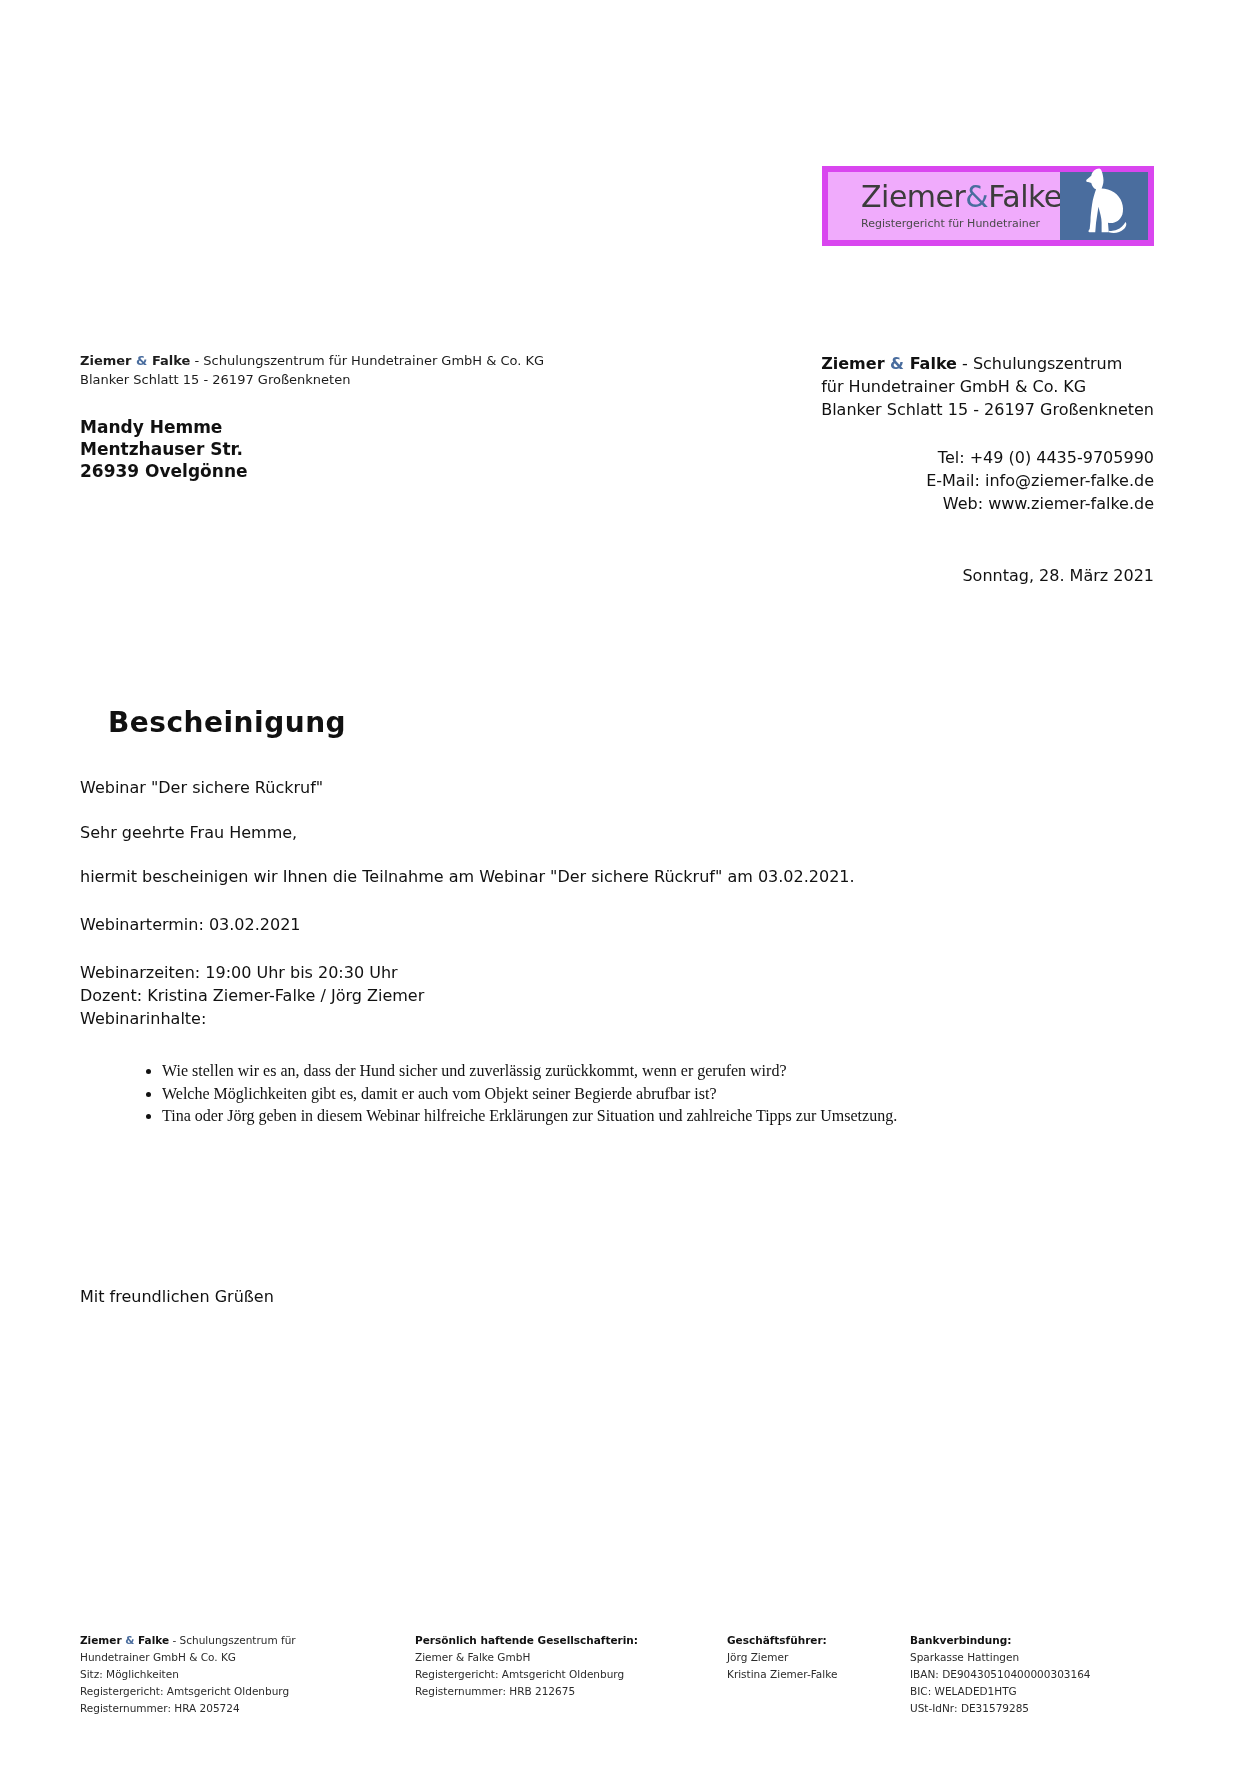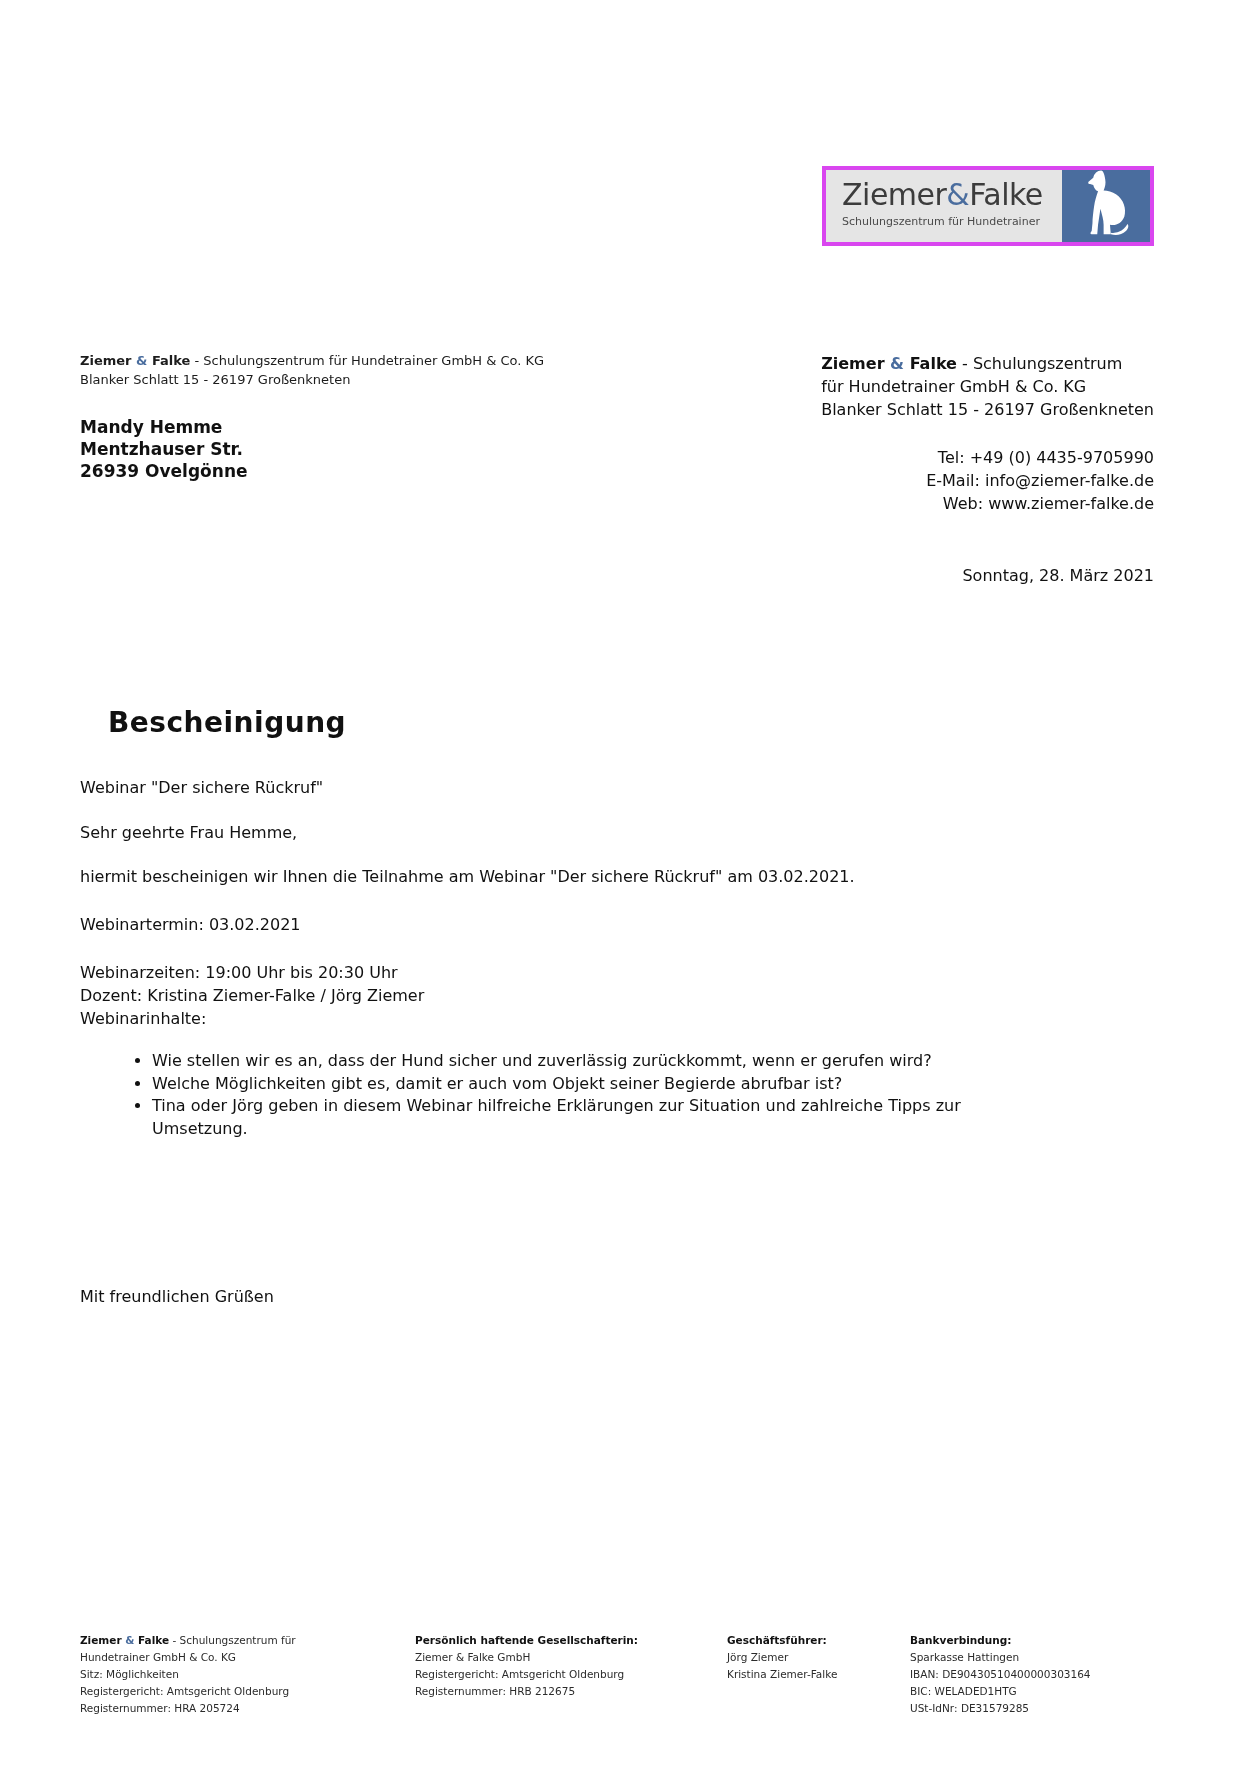--- a/index.html
+++ b/index.html
@@ -7,22 +7,22 @@
     position:relative;
     width:1257px;height:1778px;
     background:#ffffff;
     font-family:"DejaVu Sans","Liberation Sans",sans-serif;
     color:#111111;
     overflow:hidden;
   }
   
   .logo{
     position:absolute;left:822px;top:166px;width:332px;height:80px;
-    border:4px solid #d946ef;background:#e5e5e5;
-    display:flex;box-sizing:border-box;
+    border:6px solid #d946ef;background:#f0abfc;
+    display:flex;box-sizing:border-box;padding-left:17px;
   }
   .logo-text{flex:1;padding:8px 4px 0 16px;overflow:hidden;white-space:nowrap;}
   .logo-brand{font-size:30px;font-weight:400;color:#3c3c3c;letter-spacing:-0.5px;line-height:34px;}
   .logo-brand .amp{color:#4a6d9e;}
   .logo-sub{font-size:11px;color:#4a4a4a;margin-top:3px;}
   .logo-dogbox{width:88px;background:#4a6d9e;display:flex;align-items:flex-end;justify-content:center;}
   .logo-dogbox svg{display:block;margin-bottom:3px;}
   
   .sender{position:absolute;left:80px;top:352px;font-size:13px;line-height:18.5px;color:#1c1c1c;}
   .sender .b{font-weight:bold;}
@@ -37,40 +37,40 @@
   .para{position:absolute;left:80px;width:1060px;font-size:16px;line-height:23px;}
   .p-webinar{top:776px;}
   .p-salutation{top:821px;}
   .p-confirm{top:865px;}
   .p-termin{top:913px;}
   .p-group{top:961px;}
   .p-anerkannt{top:1195px;}
   .p-closing{top:1285px;}
   .p-signature{top:1333px;}
   .bullets{position:absolute;left:80px;top:1050px;width:920px;font-size:16px;line-height:22.5px;}
-  .bullets ul{margin:0;padding:0 0 0 72px;list-style:disc;}
+  .bullets ul{margin:10px;padding:0 0 0 72px;list-style:disc;font-family:Liberation Serif, serif;}
   .bullets li{margin:0;padding:0;}
   
   .footer-col{position:absolute;top:1632px;font-size:10.5px;line-height:17px;color:#2b2b2b;}
   .footer-col .hd{font-weight:bold;color:#111;}
   .footer-col .b{font-weight:bold;color:#111;}
   .fc1{left:80px;width:320px;}
   .fc2{left:415px;width:300px;}
   .fc3{left:727px;width:180px;}
   .fc4{left:910px;width:290px;}
 </style>
 </head>
 <body>
 
 <div class="page">
 
   <div class="logo">
     <div class="logo-text">
       <div class="logo-brand"><span>Ziemer</span><span class="amp">&amp;</span><span>Falke</span></div>
-      <div class="logo-sub">Schulungszentrum für Hundetrainer</div>
+      <div class="logo-sub">Registergericht für Hundetrainer</div>
     </div>
     <div class="logo-dogbox">
       <svg width="62" height="70" viewBox="0 0 64 88">
         <g fill="#ffffff">
           <path d="M26 2 C21 2 17 6 16 11 L10 16 C9 18 10 19 12 19 L16 20 C17 24 19 27 22 28 C20 34 18 40 17 47 C16 54 15 62 15 68 L14 78 C12 80 12 82 14 82 L21 82 L22 70 L25 50 C27 58 29 64 29 70 L29 82 L38 82 L37 70 C44 72 52 68 55 60 C58 50 54 38 45 32 C40 29 34 27 29 27 C31 23 32 18 31 13 C30 6 28 2 26 2 Z"></path>
           <path d="M38 82 C44 84 52 83 57 78 C60 75 61 71 59 69 C57 73 53 77 48 79 C45 80 41 81 38 80 Z"></path>
         </g>
       </svg>
     </div>
   </div>

